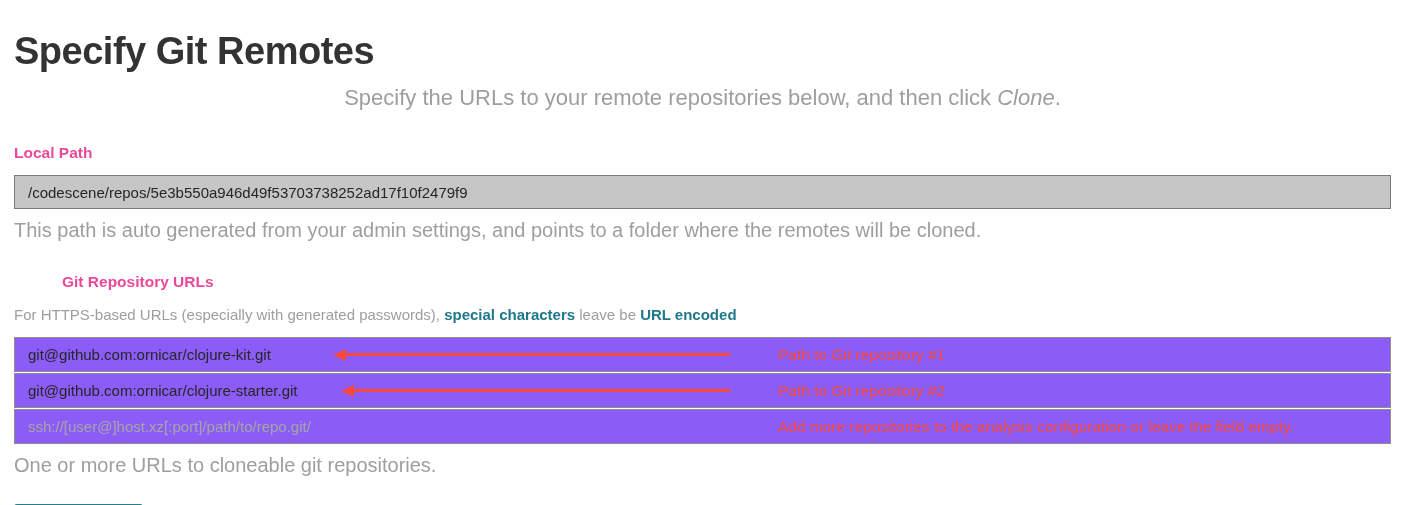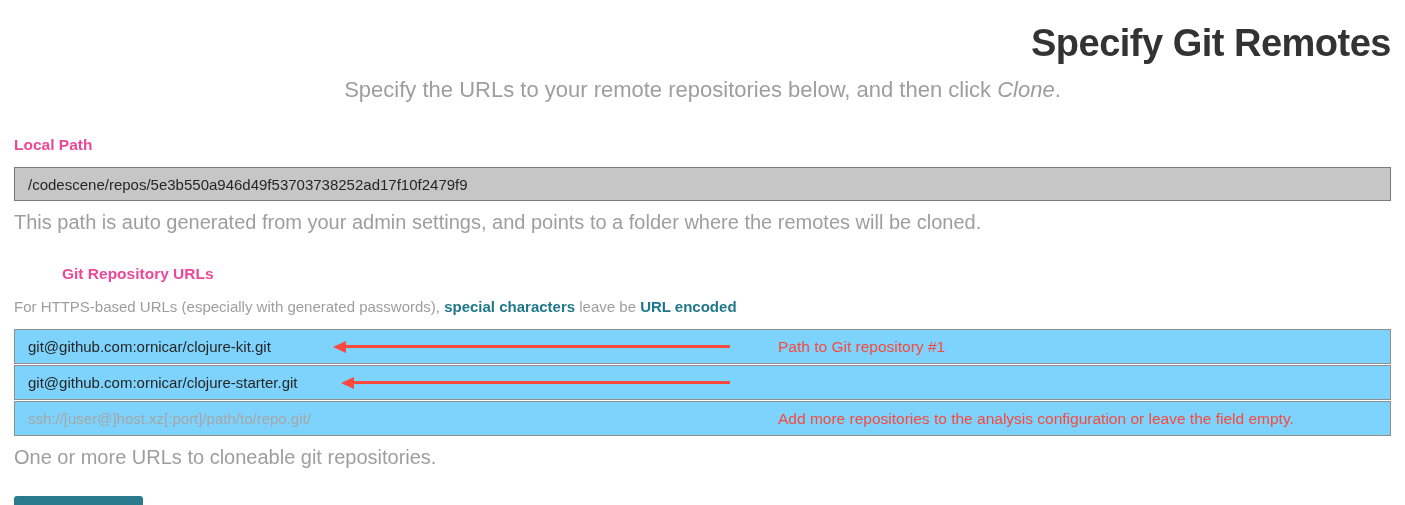--- a/index.html
+++ b/index.html
@@ -17,26 +17,26 @@
   html,body{background:#ffffff;}
   body{
     font-family:"Liberation Sans", sans-serif;
     color:var(--text-dark);
     width:1405px;
     height:505px;
     overflow:hidden;
   }
   .page{padding:14px 14px 0 14px;}
   .page-title{
-    text-align:right;
+    text-align:left;
     font-size:38px;
     font-weight:700;
     color:var(--heading);
     letter-spacing:-0.5px;
-    margin-top:8px;
+    margin-top:16px;
   }
   .page-subtitle{
     text-align:center;
     font-size:22px;
     color:var(--muted);
     margin-top:12px;
   }
   .page-subtitle em{font-style:italic;text-align:center;}
   .field-label{
     display:block;
@@ -78,21 +78,21 @@
   .url-rows{margin-top:14px;}
   .url-row{
     position:relative;
     margin-top:1px;
   }
   .url-row:first-child{margin-top:0;}
   .url-input{
     display:block;
     width:100%;
     height:35px;
-    background:#7dd3fc;
+    background:#8b5cf6;
     border:1px solid var(--border-light);
     font-family:"Liberation Sans", sans-serif;
     font-size:15px;
     color:#262626;
     padding:16px 13px;
     outline:none;
   }
   .url-input::placeholder{color:#a6a6a6;opacity:1;}
   .annotation{
     position:absolute;
@@ -165,20 +165,21 @@
 
     <div class="url-row">
       <input class="url-input" type="text" value="git@github.com:ornicar/clojure-kit.git" style="">
       <span class="arrow arrow-r1"></span>
       <span class="annotation">Path to Git repository #1</span>
     </div>
 
     <div class="url-row">
       <input class="url-input" type="text" value="git@github.com:ornicar/clojure-starter.git" style="">
       <span class="arrow arrow-r2"></span>
+      <span class="annotation">Path to Git repository #2</span>
     </div>
 
     <div class="url-row">
       <input class="url-input" type="text" placeholder="ssh://[user@]host.xz[:port]/path/to/repo.git/" style="">
       <span class="annotation">Add more repositories to the analysis configuration or leave the field empty.</span>
     </div>
 
   </div>
 
   <p class="help-text">One or more URLs to cloneable git repositories.</p>

